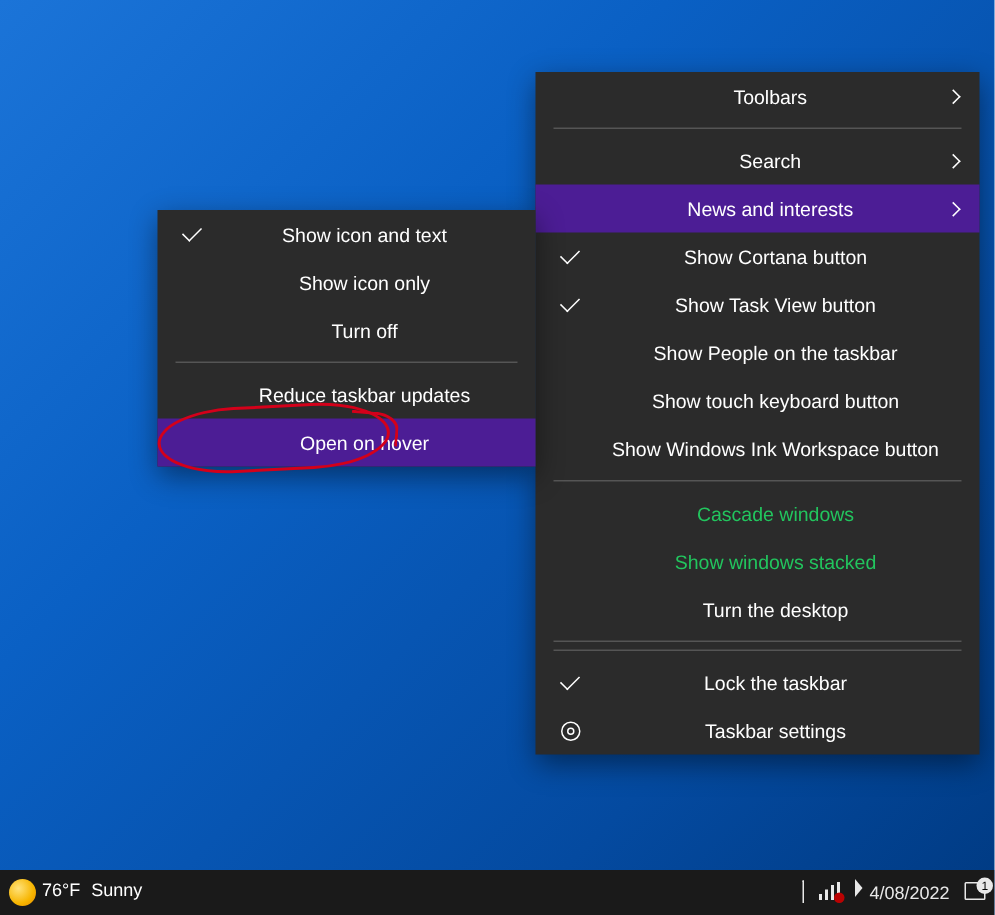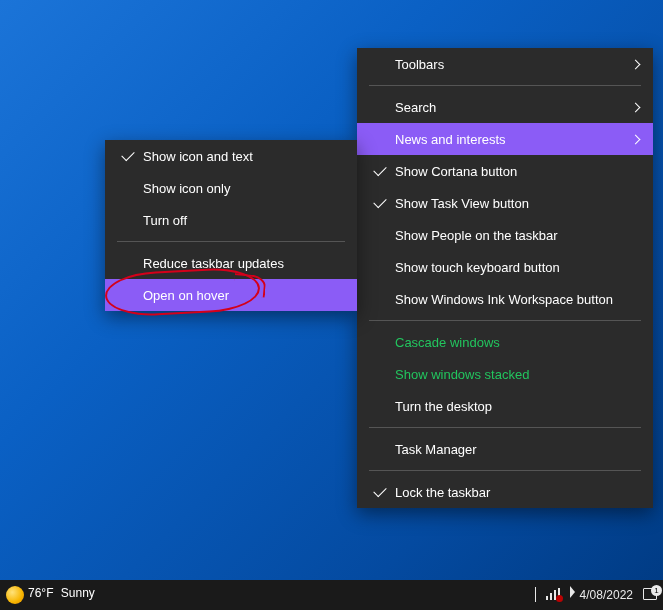--- a/index.html
+++ b/index.html
@@ -9,23 +9,23 @@
       position:relative; overflow:hidden;
     }
     .menu {
       position:absolute; background:#2b2b2b; color:#fff; font-size:13px;
       box-shadow:0 6px 18px rgba(0,0,0,.45);
     }
     .primary-menu { top:48px; right:10px; width:296px; }
     .sub-menu { top:140px; left:105px; width:252px; }
     .row {
       display:flex; align-items:center; height:32px;
-      padding:0 14px 0 12px; cursor:default; position:relative;
-    }
-    .row.hover { background:#8b5cf6; }
+      padding:0 14px 0 12px; cursor:default; position:relative;text-align:center;
+    }
+    .row.hover { background:#4c1d95; }
     .row.disabled { color:#22c55e; }
     .icon-slot { width:22px; display:flex; justify-content:center; align-items:center; flex:0 0 22px; }
     .label { flex:1; white-space:nowrap; padding-left:4px; }
     .chev {
       width:7px; height:7px; border-top:1.5px solid #fff; border-right:1.5px solid #fff;
       transform:rotate(45deg);
     }
     .check {
       width:12px; height:7px; border-left:1.5px solid #fff; border-bottom:1.5px solid #fff;
       transform:rotate(-45deg); margin-top:-3px;
@@ -151,30 +151,32 @@
   </div>
   <div class="row disabled">
     <span class="icon-slot"></span>
     <span class="label">Show windows stacked</span>
   </div>
   <div class="row">
     <span class="icon-slot"></span>
     <span class="label">Turn the desktop</span>
   </div>
   <div class="sep"></div>
-  <div class="row">
-    <span class="icon-slot"></span>
-    <span class="label">Task Manager</span>
-  </div>
   <div class="sep"></div>
   <div class="row">
     <span class="icon-slot">
         <span class="check"></span>
       </span>
     <span class="label">Lock the taskbar</span>
+  </div>
+  <div class="row">
+    <span class="icon-slot">
+        <span class="gear"></span>
+      </span>
+    <span class="label">Taskbar settings</span>
   </div>
 </div>
 
 <div class="menu sub-menu">
   <div class="row">
     <span class="icon-slot">
         <span class="check"></span>
       </span>
     <span class="label">Show icon and text</span>
   </div>

